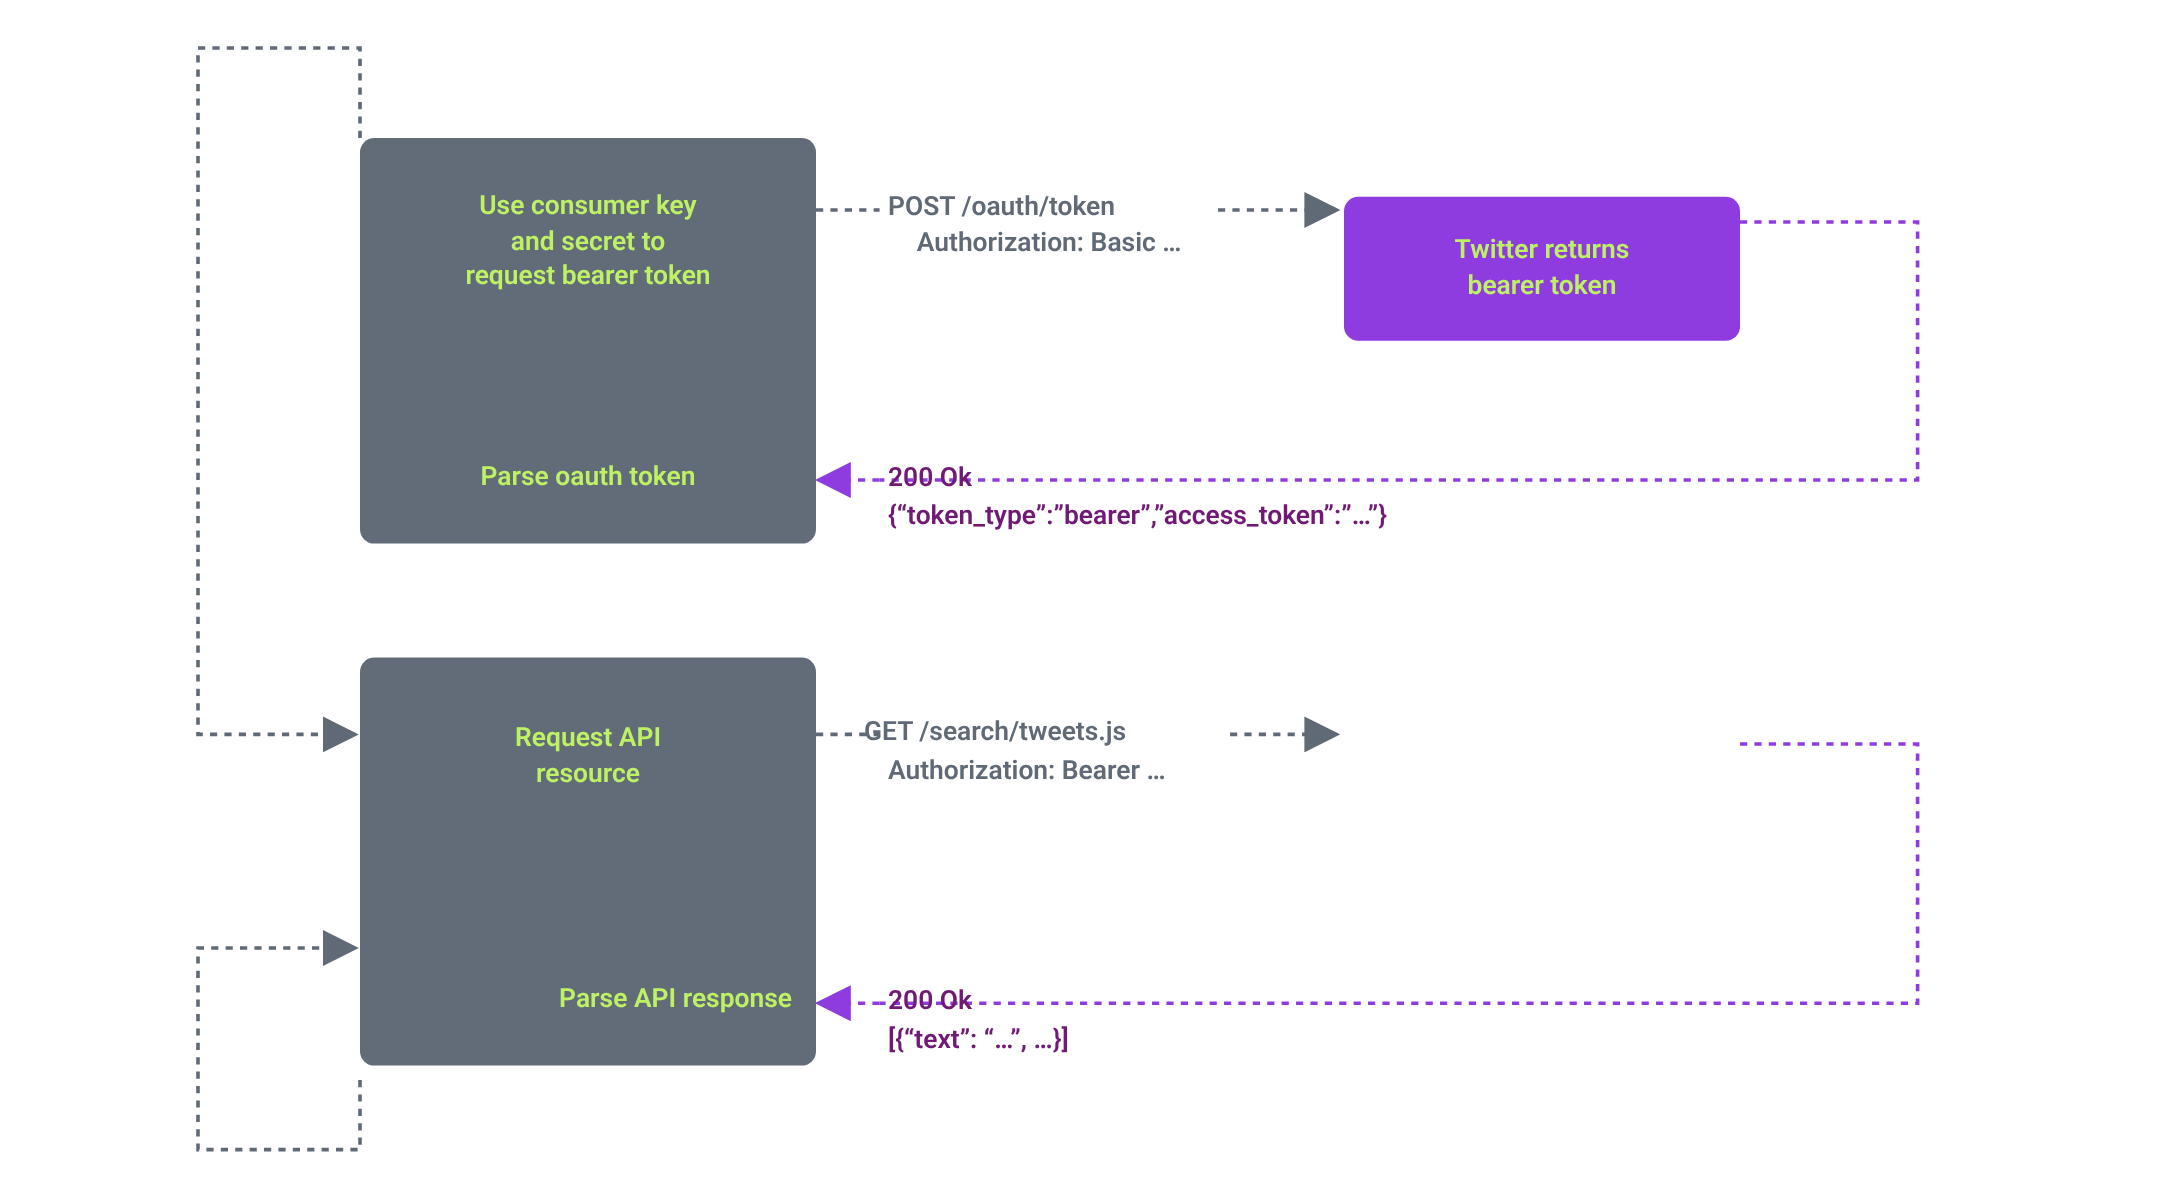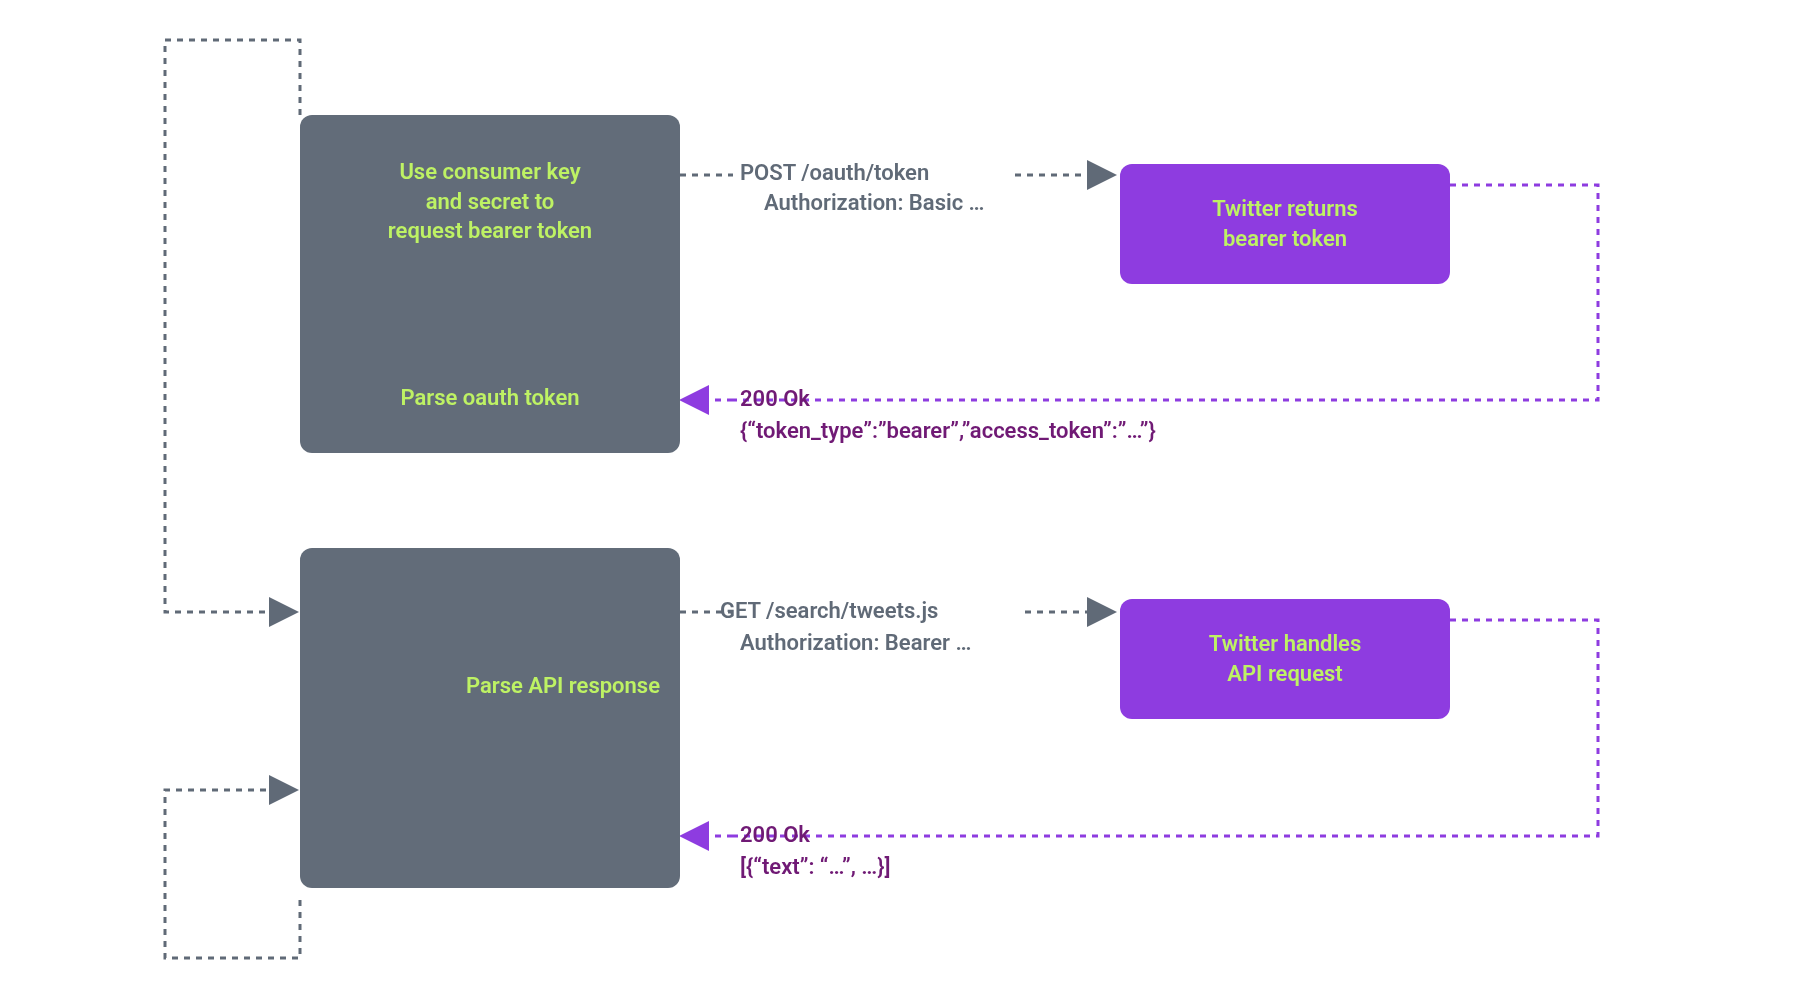--- a/index.html
+++ b/index.html
@@ -53,28 +53,28 @@
     <div class="seg" style="height:42%;align-items:center;justify-content:flex-end;padding-bottom:40px;">
       <div class="txt">Parse oauth token</div>
     </div>
   </div>
 
   <div class="box purple-box" style="left:1120px;top:120px;width:330px;height:120px;justify-content:center;">
     <div class="txt">Twitter returns<br>bearer token</div>
   </div>
 
   <div class="box gray-box" style="left:300px;top:548px;width:380px;height:340px;">
+    <div class="seg" style="height:55%;">
+      <div class="txt">Request API<br>resource</div>
+    </div>
     <div class="seg" style="height:45%;align-items:flex-end;justify-content:flex-end;padding-bottom:40px;">
       <div class="txt">Parse API response</div>
     </div>
   </div>
 
-  <div class="box purple-box" style="left:1120px;top:555px;width:330px;height:120px;justify-content:center;">
-    <div class="txt">Twitter handles<br>API request</div>
-  </div>
 
   <div class="label gray" style="left:740px;top:158px;">POST /oauth/token</div>
   <div class="label gray" style="left:740px;top:188px;margin-left:24px;">Authorization: Basic …</div>
 
   <div class="label purple" style="left:740px;top:384px;">200 Ok</div>
   <div class="label purple" style="left:740px;top:416px;">{“token_type”:”bearer”,”access_token”:”…”}</div>
 
   <div class="label gray" style="left:720px;top:596px;">GET /search/tweets.js</div>
   <div class="label gray" style="left:740px;top:628px;">Authorization: Bearer …</div>
 

